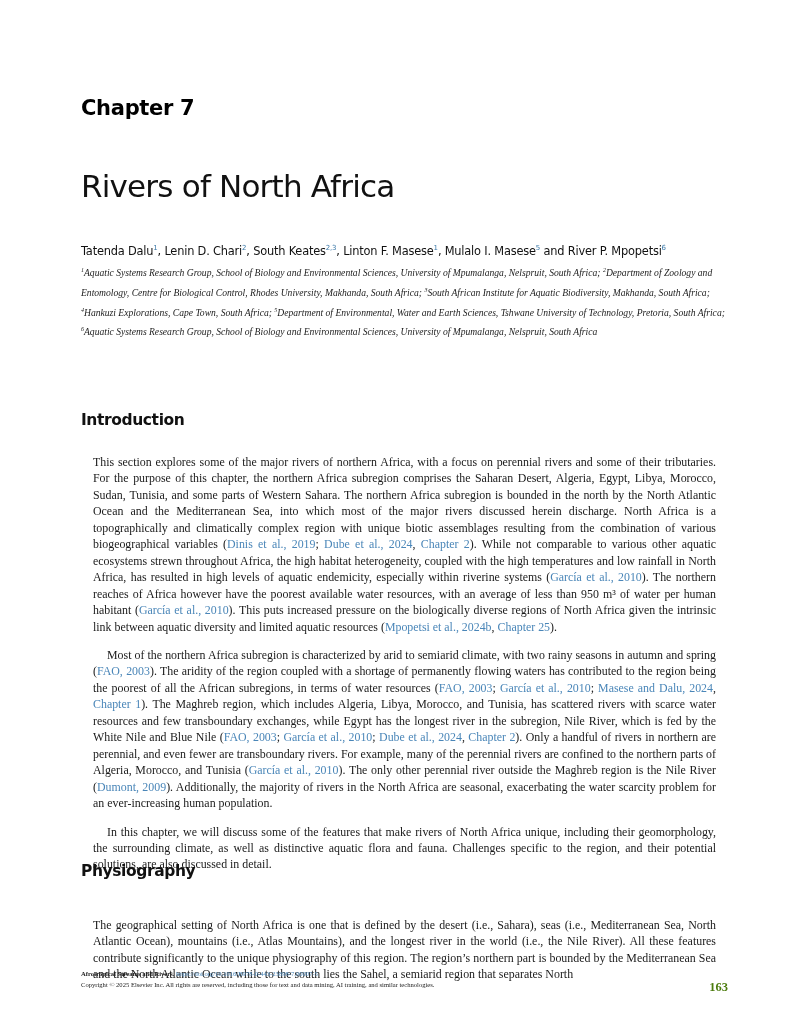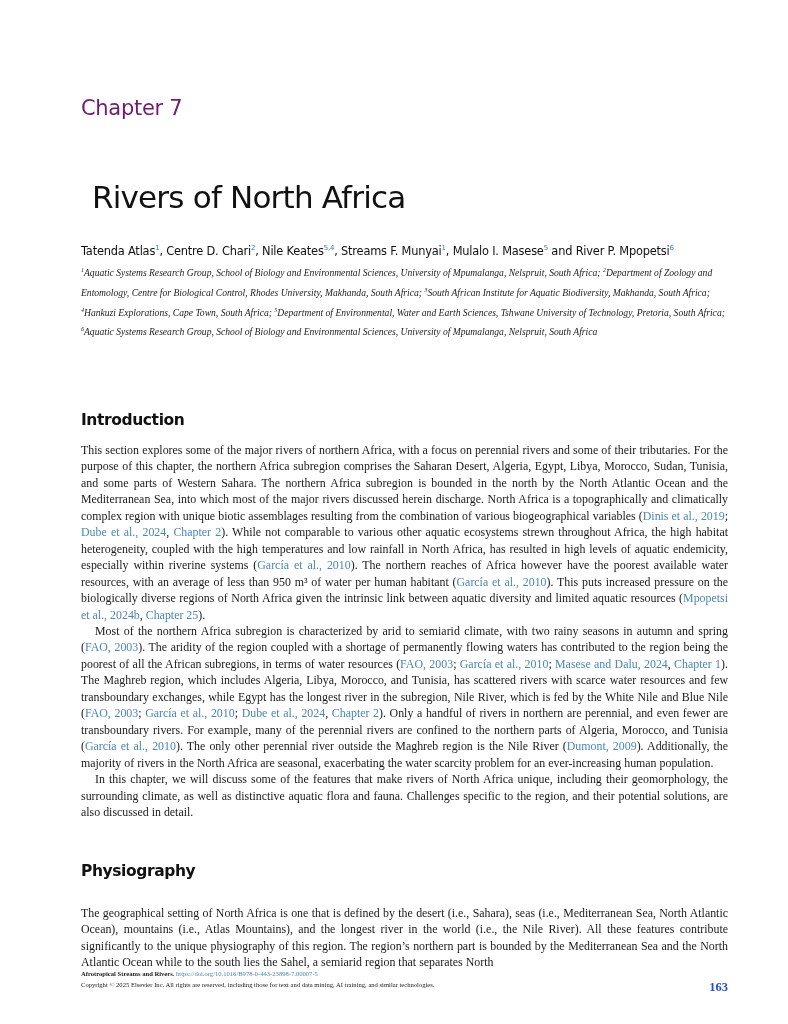--- a/index.html
+++ b/index.html
@@ -1,41 +1,41 @@
 <!DOCTYPE html>
 <html><head>
 <meta charset="utf-8">
 <style>
   html, body { margin: 0; padding: 0; background: #ffffff; }
   body { width: 788px; height: 1024px; position: relative; overflow: hidden; color: #1a1a1a; }
   .page { position: absolute; left: 81px; top: 0; width: 647px; }
-  .chapter-label { position: absolute; top: 96px; left: 0; font-family: "DejaVu Sans", sans-serif; font-size: 21px; font-weight: 400; color: #701a75; letter-spacing: -0.3px; }
-  .chapter-title { position: absolute; top: 168px; left: 0; font-family: "DejaVu Sans", sans-serif; font-size: 31px; font-weight: normal; color: #111; letter-spacing: -0.8px; margin: 11px; }
+  .chapter-label { position: absolute; top: 96px; left: 0; font-family: "DejaVu Sans", sans-serif; font-size: 21px; font-weight: 700; color: #000000; letter-spacing: -0.3px; }
+  .chapter-title { position: absolute; top: 168px; left: 0; font-family: "DejaVu Sans", sans-serif; font-size: 31px; font-weight: normal; color: #111; letter-spacing: -0.8px; margin: 0; }
   .authors { position: absolute; top: 244px; left: 0; width: 650px; font-family: "DejaVu Sans", sans-serif; font-size: 11.4px; color: #111; letter-spacing: -0.2px; white-space: nowrap; }
   .authors sup { color: #3a78a8; font-size: 7px; }
   .affil { position: absolute; top: 262px; left: 0; width: 650px; font-family: "Liberation Serif", serif; font-style: italic; font-size: 9.6px; line-height: 17.6px; color: #222; text-align: left; }
   .affil sup { font-size: 6px; }
   .h2 { position: absolute; left: 0; font-family: "DejaVu Sans", sans-serif; font-size: 15.5px; font-weight: bold; color: #111; letter-spacing: -0.4px; margin: 0; }
   .body-text { position: absolute; left: 0; width: 647px; font-family: "Liberation Serif", serif; font-size: 11.9px; line-height: 16.45px; color: #1a1a1a; text-align: justify; }
-  .body-text p { margin: 0; }
+  .body-text p { margin: 12px; }
   .body-text p.indent { text-indent: 14px; }
   .ref { color: #4a86b8; cursor: pointer; }
   .footer { position: absolute; top: 969px; left: 0; width: 647px; font-family: "Liberation Serif", serif; font-size: 6.6px; line-height: 10.5px; color: #222; }
   .footer .journal { font-weight: bold; }
   .footer .doi { color: #4a86b8; }
-  .page-num { position: absolute; top: 980px; right: 0; font-family: "Liberation Serif", serif; font-weight: bold; font-size: 12.5px; color: #1d4ed8; }
+  .page-num { position: absolute; top: 980px; right: 0; font-family: "Liberation Serif", serif; font-weight: bold; font-size: 12.5px; color: #4d7c0f; }
 </style>
 </head>
 <body>
 
 <div class="page">
   <div class="chapter-label">Chapter 7</div>
   <h1 class="chapter-title">Rivers of North Africa</h1>
 
-  <div class="authors" id="authors"><span>Tatenda Atlas</span><sup>1</sup>, <span>Centre D. Chari</span><sup>2</sup>, <span>Nile Keates</span><sup>5,4</sup>, <span>Streams F. Munyai</span><sup>1</sup>, <span>Mulalo I. Masese</span><sup>5</sup> and <span>River P. Mpopetsi</span><sup>6</sup></div>
+  <div class="authors" id="authors"><span>Tatenda Dalu</span><sup>1</sup>, <span>Lenin D. Chari</span><sup>2</sup>, <span>South Keates</span><sup>2,3</sup>, <span>Linton F. Masese</span><sup>1</sup>, <span>Mulalo I. Masese</span><sup>5</sup> and <span>River P. Mpopetsi</span><sup>6</sup></div>
   <div class="affil" id="affil"><sup>1</sup><span>Aquatic Systems Research Group, School of Biology and Environmental Sciences, University of Mpumalanga, Nelspruit, South Africa; </span><sup>2</sup><span>Department of Zoology and Entomology, Centre for Biological Control, Rhodes University, Makhanda, South Africa; </span><sup>3</sup><span>South African Institute for Aquatic Biodiversity, Makhanda, South Africa; </span><sup>4</sup><span>Hankuzi Explorations, Cape Town, South Africa; </span><sup>5</sup><span>Department of Environmental, Water and Earth Sciences, Tshwane University of Technology, Pretoria, South Africa; </span><sup>6</sup><span>Aquatic Systems Research Group, School of Biology and Environmental Sciences, University of Mpumalanga, Nelspruit, South Africa</span></div>
 
   <h2 class="h2" style="top:411px">Introduction</h2>
   <div class="body-text" style="top:442px">
     <p>This section explores some of the major rivers of northern Africa, with a focus on perennial rivers and some of their tributaries. For the purpose of this chapter, the northern Africa subregion comprises the Saharan Desert, Algeria, Egypt, Libya, Morocco, Sudan, Tunisia, and some parts of Western Sahara. The northern Africa subregion is bounded in the north by the North Atlantic Ocean and the Mediterranean Sea, into which most of the major rivers discussed herein discharge. North Africa is a topographically and climatically complex region with unique biotic assemblages resulting from the combination of various biogeographical variables (<a class="ref">Dinis et al., 2019</a>; <a class="ref">Dube et al., 2024</a>, <a class="ref">Chapter 2</a>). While not comparable to various other aquatic ecosystems strewn throughout Africa, the high habitat heterogeneity, coupled with the high temperatures and low rainfall in North Africa, has resulted in high levels of aquatic endemicity, especially within riverine systems (<a class="ref">García et al., 2010</a>). The northern reaches of Africa however have the poorest available water resources, with an average of less than 950 m³ of water per human habitant (<a class="ref">García et al., 2010</a>). This puts increased pressure on the biologically diverse regions of North Africa given the intrinsic link between aquatic diversity and limited aquatic resources (<a class="ref">Mpopetsi et al., 2024b</a>, <a class="ref">Chapter 25</a>).</p>
     <p class="indent">Most of the northern Africa subregion is characterized by arid to semiarid climate, with two rainy seasons in autumn and spring (<a class="ref">FAO, 2003</a>). The aridity of the region coupled with a shortage of permanently flowing waters has contributed to the region being the poorest of all the African subregions, in terms of water resources (<a class="ref">FAO, 2003</a>; <a class="ref">García et al., 2010</a>; <a class="ref">Masese and Dalu, 2024</a>, <a class="ref">Chapter 1</a>). The Maghreb region, which includes Algeria, Libya, Morocco, and Tunisia, has scattered rivers with scarce water resources and few transboundary exchanges, while Egypt has the longest river in the subregion, Nile River, which is fed by the White Nile and Blue Nile (<a class="ref">FAO, 2003</a>; <a class="ref">García et al., 2010</a>; <a class="ref">Dube et al., 2024</a>, <a class="ref">Chapter 2</a>). Only a handful of rivers in northern are perennial, and even fewer are transboundary rivers. For example, many of the perennial rivers are confined to the northern parts of Algeria, Morocco, and Tunisia (<a class="ref">García et al., 2010</a>). The only other perennial river outside the Maghreb region is the Nile River (<a class="ref">Dumont, 2009</a>). Additionally, the majority of rivers in the North Africa are seasonal, exacerbating the water scarcity problem for an ever-increasing human population.</p>
     <p class="indent">In this chapter, we will discuss some of the features that make rivers of North Africa unique, including their geomorphology, the surrounding climate, as well as distinctive aquatic flora and fauna. Challenges specific to the region, and their potential solutions, are also discussed in detail.</p>
   </div>
 
   <h2 class="h2" style="top:862px">Physiography</h2>

